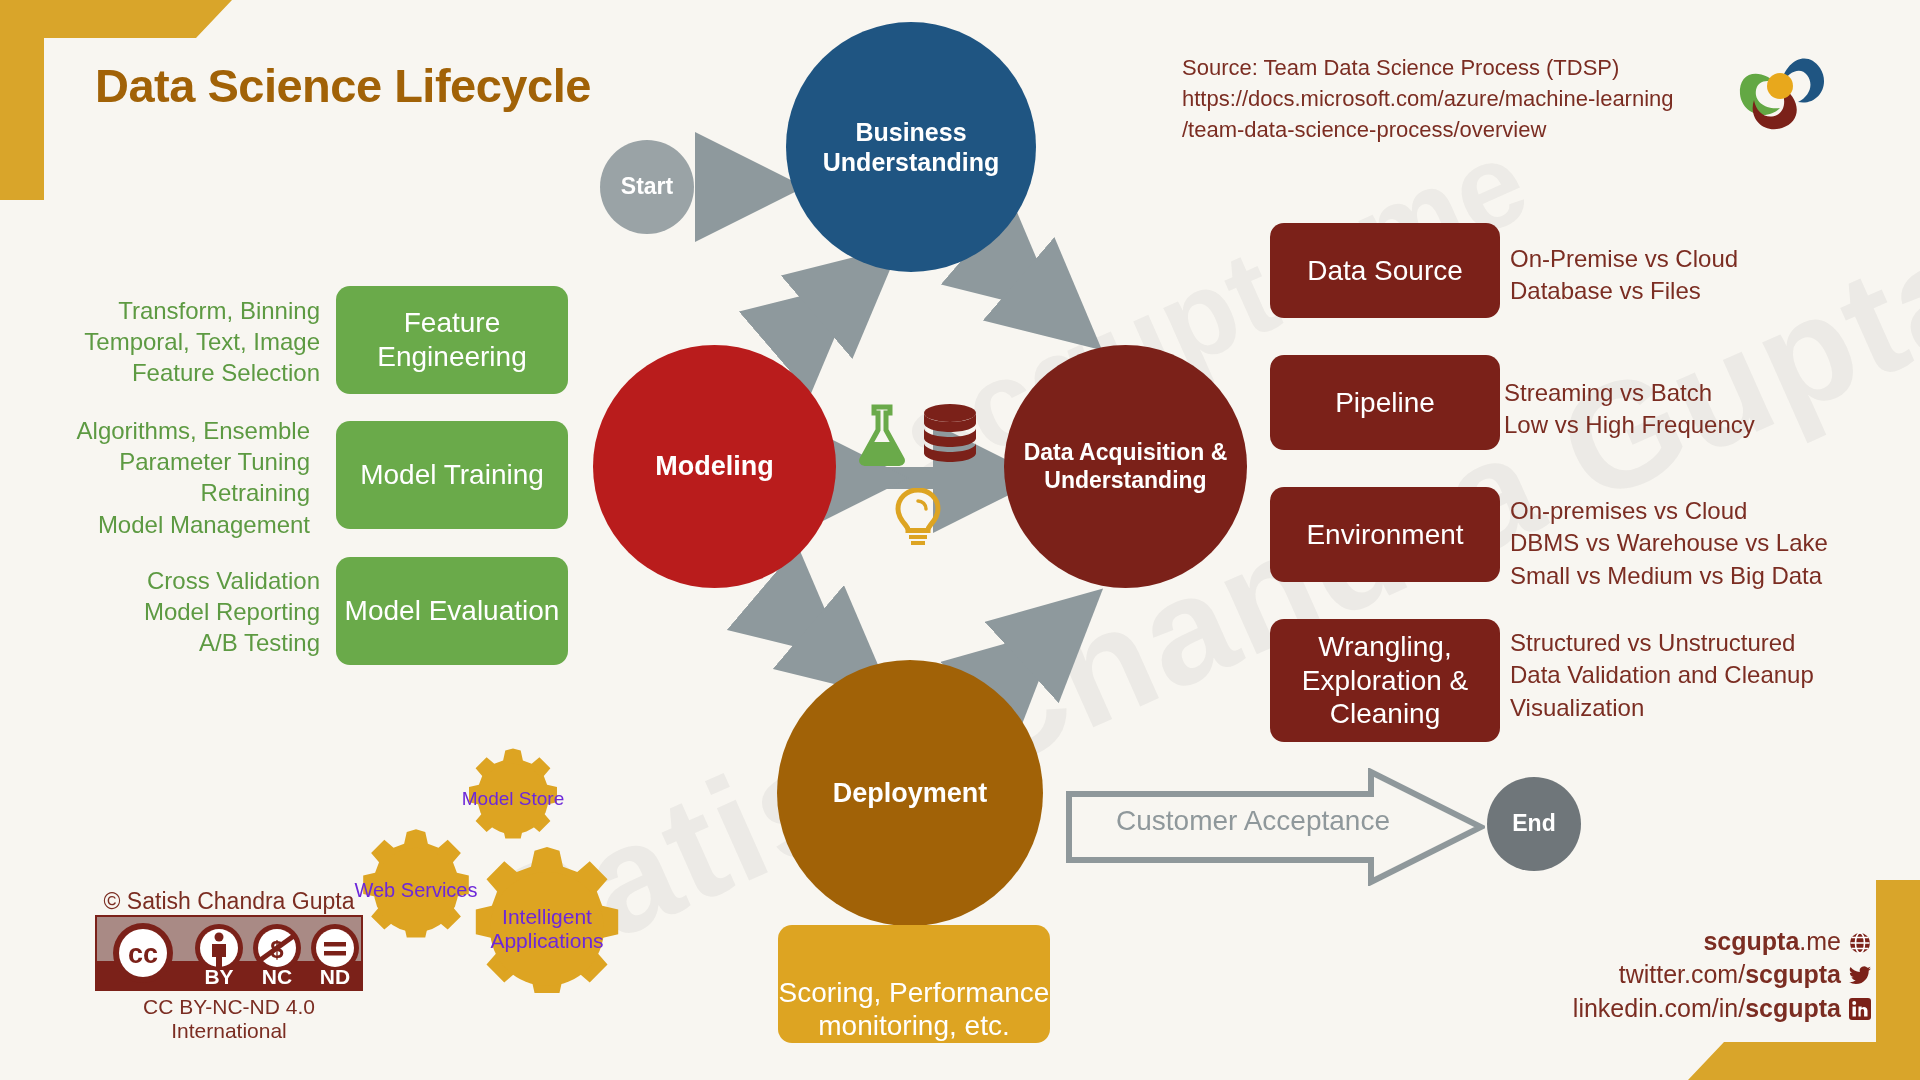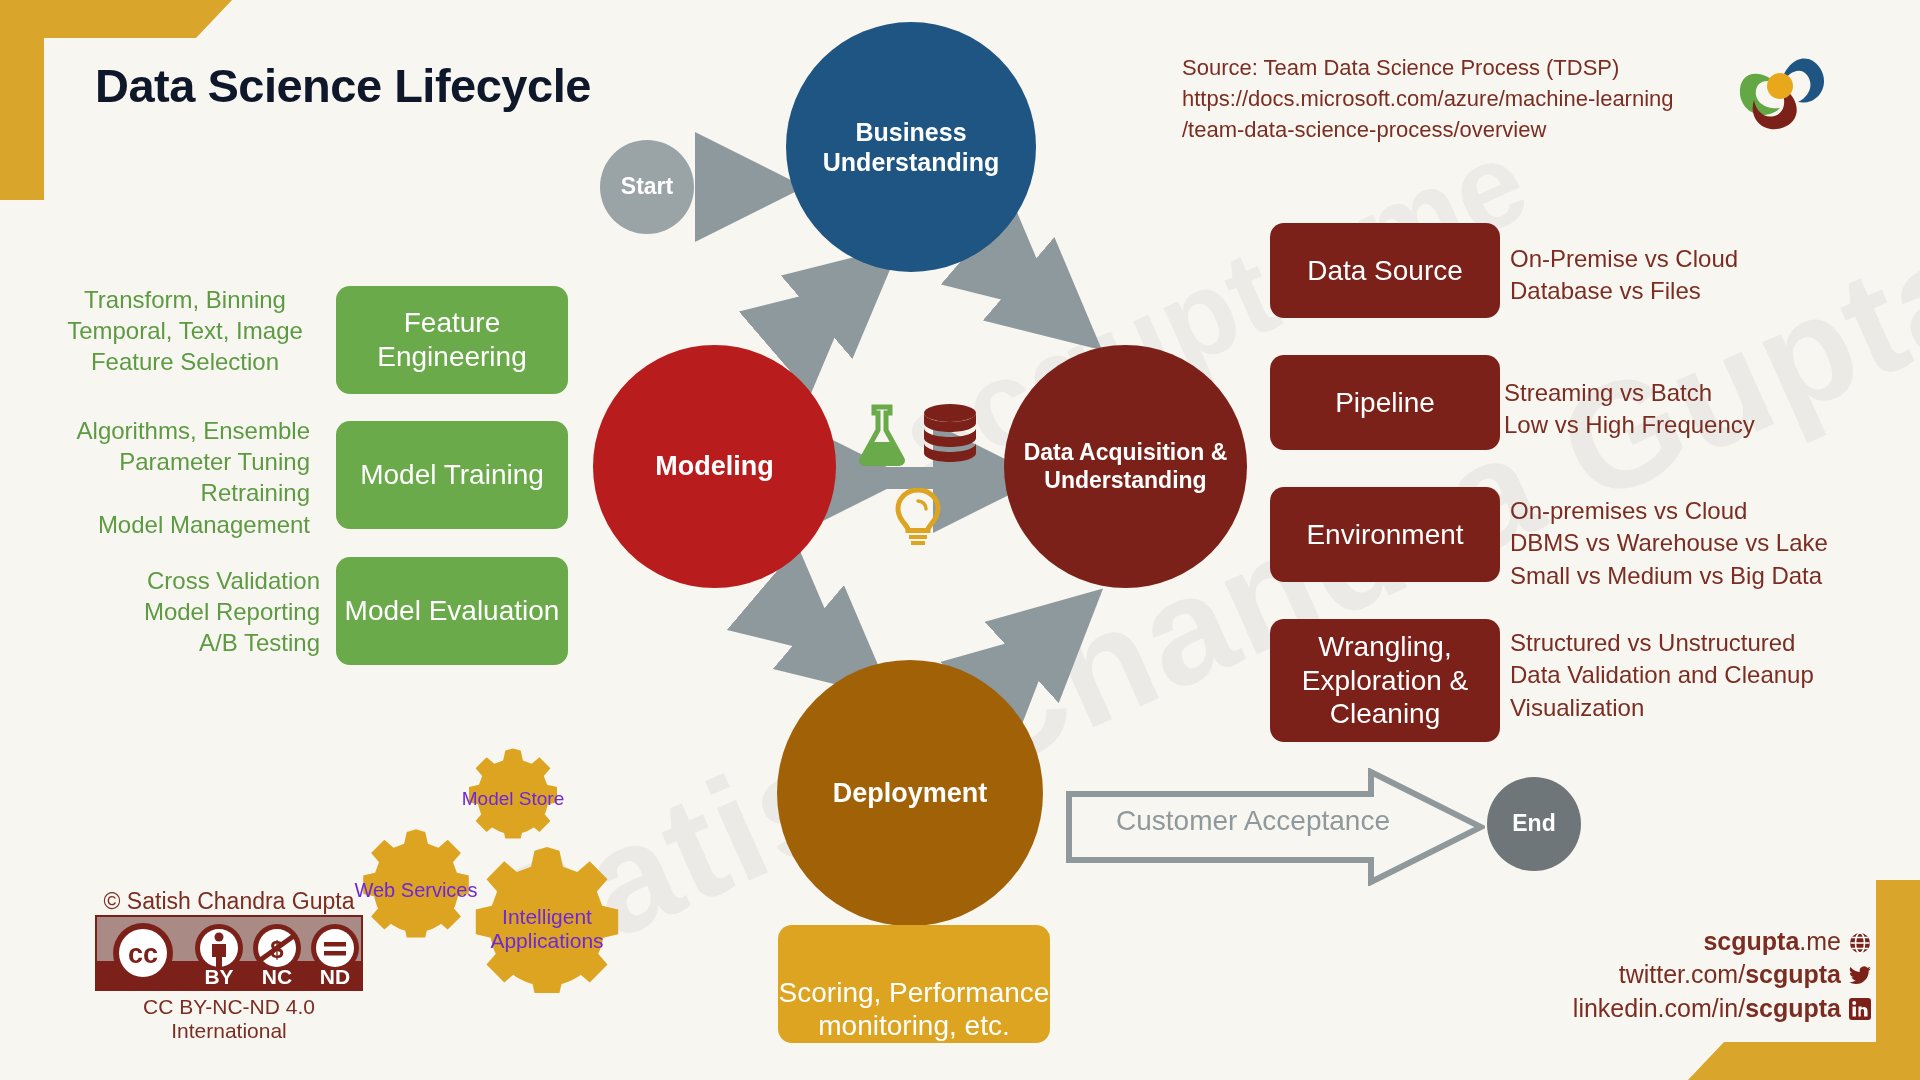--- a/index.html
+++ b/index.html
@@ -37,21 +37,21 @@
     color:rgba(120,120,120,0.08);
     transform:rotate(-24deg);
     white-space:nowrap;
     pointer-events:none;
     user-select:none;
   }
 
   
   .title {
     position:absolute; left:95px; top:58px;
-    font-size:47px; font-weight:bold; color:#0f172a;
+    font-size:47px; font-weight:bold; color:#a16207;
     letter-spacing:-0.5px;
   }
 
   
   .source {
     position:absolute; left:1182px; top:52px;
     font-size:22px; line-height:1.42; color:#7b2d22;
     width:540px;
   }
   .source div { white-space:nowrap; }
@@ -98,21 +98,21 @@
   .rb3 { left:1270px; top:487px; width:230px; height:95px; }
   .rb4 { left:1270px; top:619px; width:230px; height:123px; }
 
   .scoring-box { left:778px; top:925px; width:272px; height:118px; font-size:28px;align-items:flex-end; }
 
   
   .lcap {
     position:absolute; text-align:right; color:#5d9a42;
     font-size:24px; line-height:1.3; width:270px; right:auto;
   }
-  .lcap1 { left:50px; top:284px;text-align:center; }
+  .lcap1 { left:50px; top:295px; }
   .lcap2 { left:40px; top:415px; }
   .lcap3 { left:50px; top:565px; }
 
   
   .rcap {
     position:absolute; text-align:left; color:#7b2d22;
     font-size:24px; line-height:1.35;
   }
   .rcap1 { left:1510px; top:243px; }
   .rcap2 { left:1504px; top:377px; }

